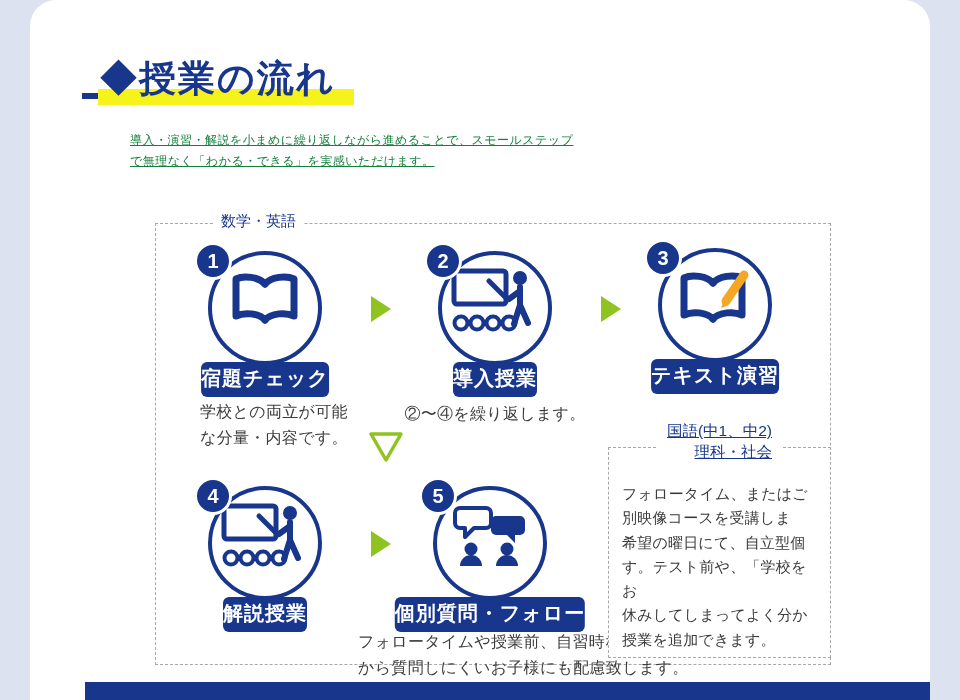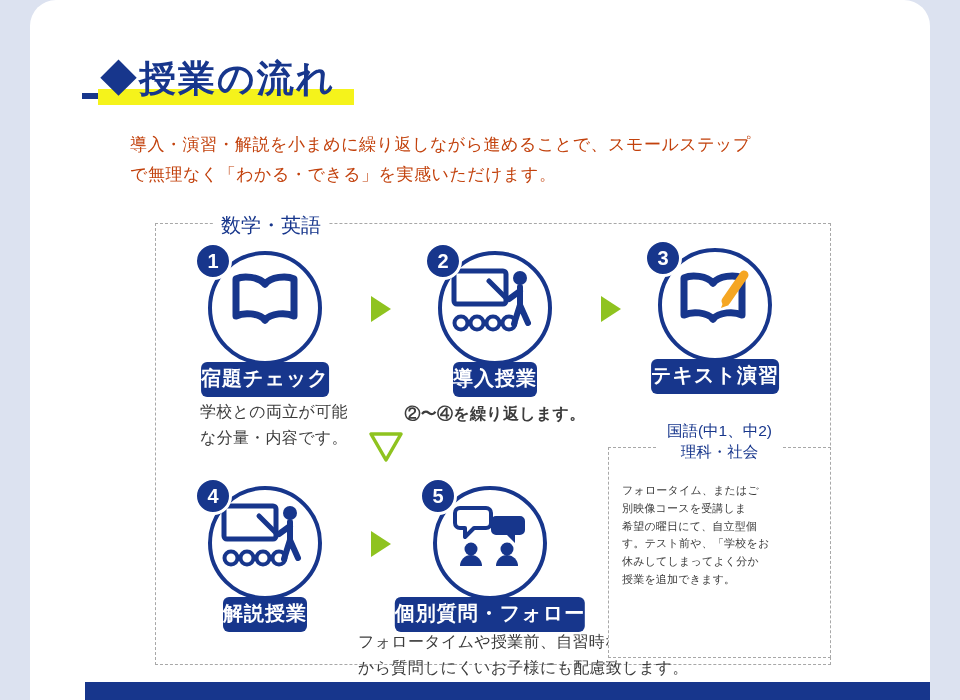--- a/index.html
+++ b/index.html
@@ -22,29 +22,29 @@
   .page-title {
     position:absolute; left:68px; top:54px;
     font-size:37px; font-weight:600; color:#17368c; letter-spacing:2px;
   }
   .hl {
     background:linear-gradient(transparent 66%, #f5f31b 66%);
     padding:0 18px 6px 2px;
   }
   .intro {
     position:absolute; left:100px; top:130px;
-    font-size:17px; line-height:1.75; color:#c2410c; letter-spacing:0.5px;
+    font-size:12px; line-height:1.75; color:#15803d; letter-spacing:0.5px;text-decoration:underline;
   }
   .flow-box {
     position:absolute; left:125px; top:223px; width:676px; height:442px;
     border:1px dashed #a8a8a8;
   }
   .group-label {
     position:absolute; left:183px; top:212px;
-    background:#fff; color:#17368c; font-size:20px; padding:0 8px;
+    background:#fff; color:#17368c; font-size:15px; padding:0 8px;
   }
   .circle {
     position:absolute; width:114px; height:114px;
     border:4px solid #17368c; border-radius:50%; background:#fff;
     display:flex; align-items:center; justify-content:center;
   }
   .badge {
     position:absolute; left:-18px; top:-13px; width:38px; height:38px;
     border-radius:50%; background:#17368c; border:3px solid #fff;
     color:#fff; font-weight:bold; font-size:20px;
@@ -54,39 +54,39 @@
   .step-label {
     position:absolute; top:107px; left:50%; transform:translateX(-50%);
     background:#17368c; color:#fff; font-size:20px; font-weight:bold;
     padding:3px 0 5px; border-radius:6px; white-space:nowrap;
     letter-spacing:1px; z-index:2;
   }
   .note {
     position:absolute; font-size:16px; color:#3c3c3c; line-height:1.6;
     letter-spacing:0.3px;
   }
-  .note.center { transform:translateX(-50%); text-align:right;font-weight:bold; }
+  .note.center { transform:translateX(-50%); text-align:right; }
   .tri-right {
     position:absolute; width:0; height:0;
     border-left:20px solid #8fc31f;
     border-top:13px solid transparent;
     border-bottom:13px solid transparent;
   }
   .tri-down { position:absolute; }
   .side-box {
     position:absolute; left:578px; top:447px; width:223px; height:211px;
     border:1px dashed #a8a8a8; background:#fff;
   }
   .side-title {
     position:absolute; top:-27px; left:50%; transform:translateX(-50%);
     background:#fff; padding:0 10px; color:#17368c; font-size:15.5px;
-    line-height:1.35; text-align:center; white-space:nowrap;
+    line-height:1.35; text-align:right; white-space:nowrap;text-decoration:underline;
   }
   .side-body {
-    padding:34px 8px 0 13px; font-size:11px; line-height:1.62;
+    padding:34px 8px 0 13px; font-size:15px; line-height:1.62;
     color:#3a3a3a; letter-spacing:0.2px;
   }
   .footer-bar {
     position:absolute; left:55px; top:682px; width:845px; height:18px;
     background:#17368c;
   }
 </style>
 </head>
 <body>
 

